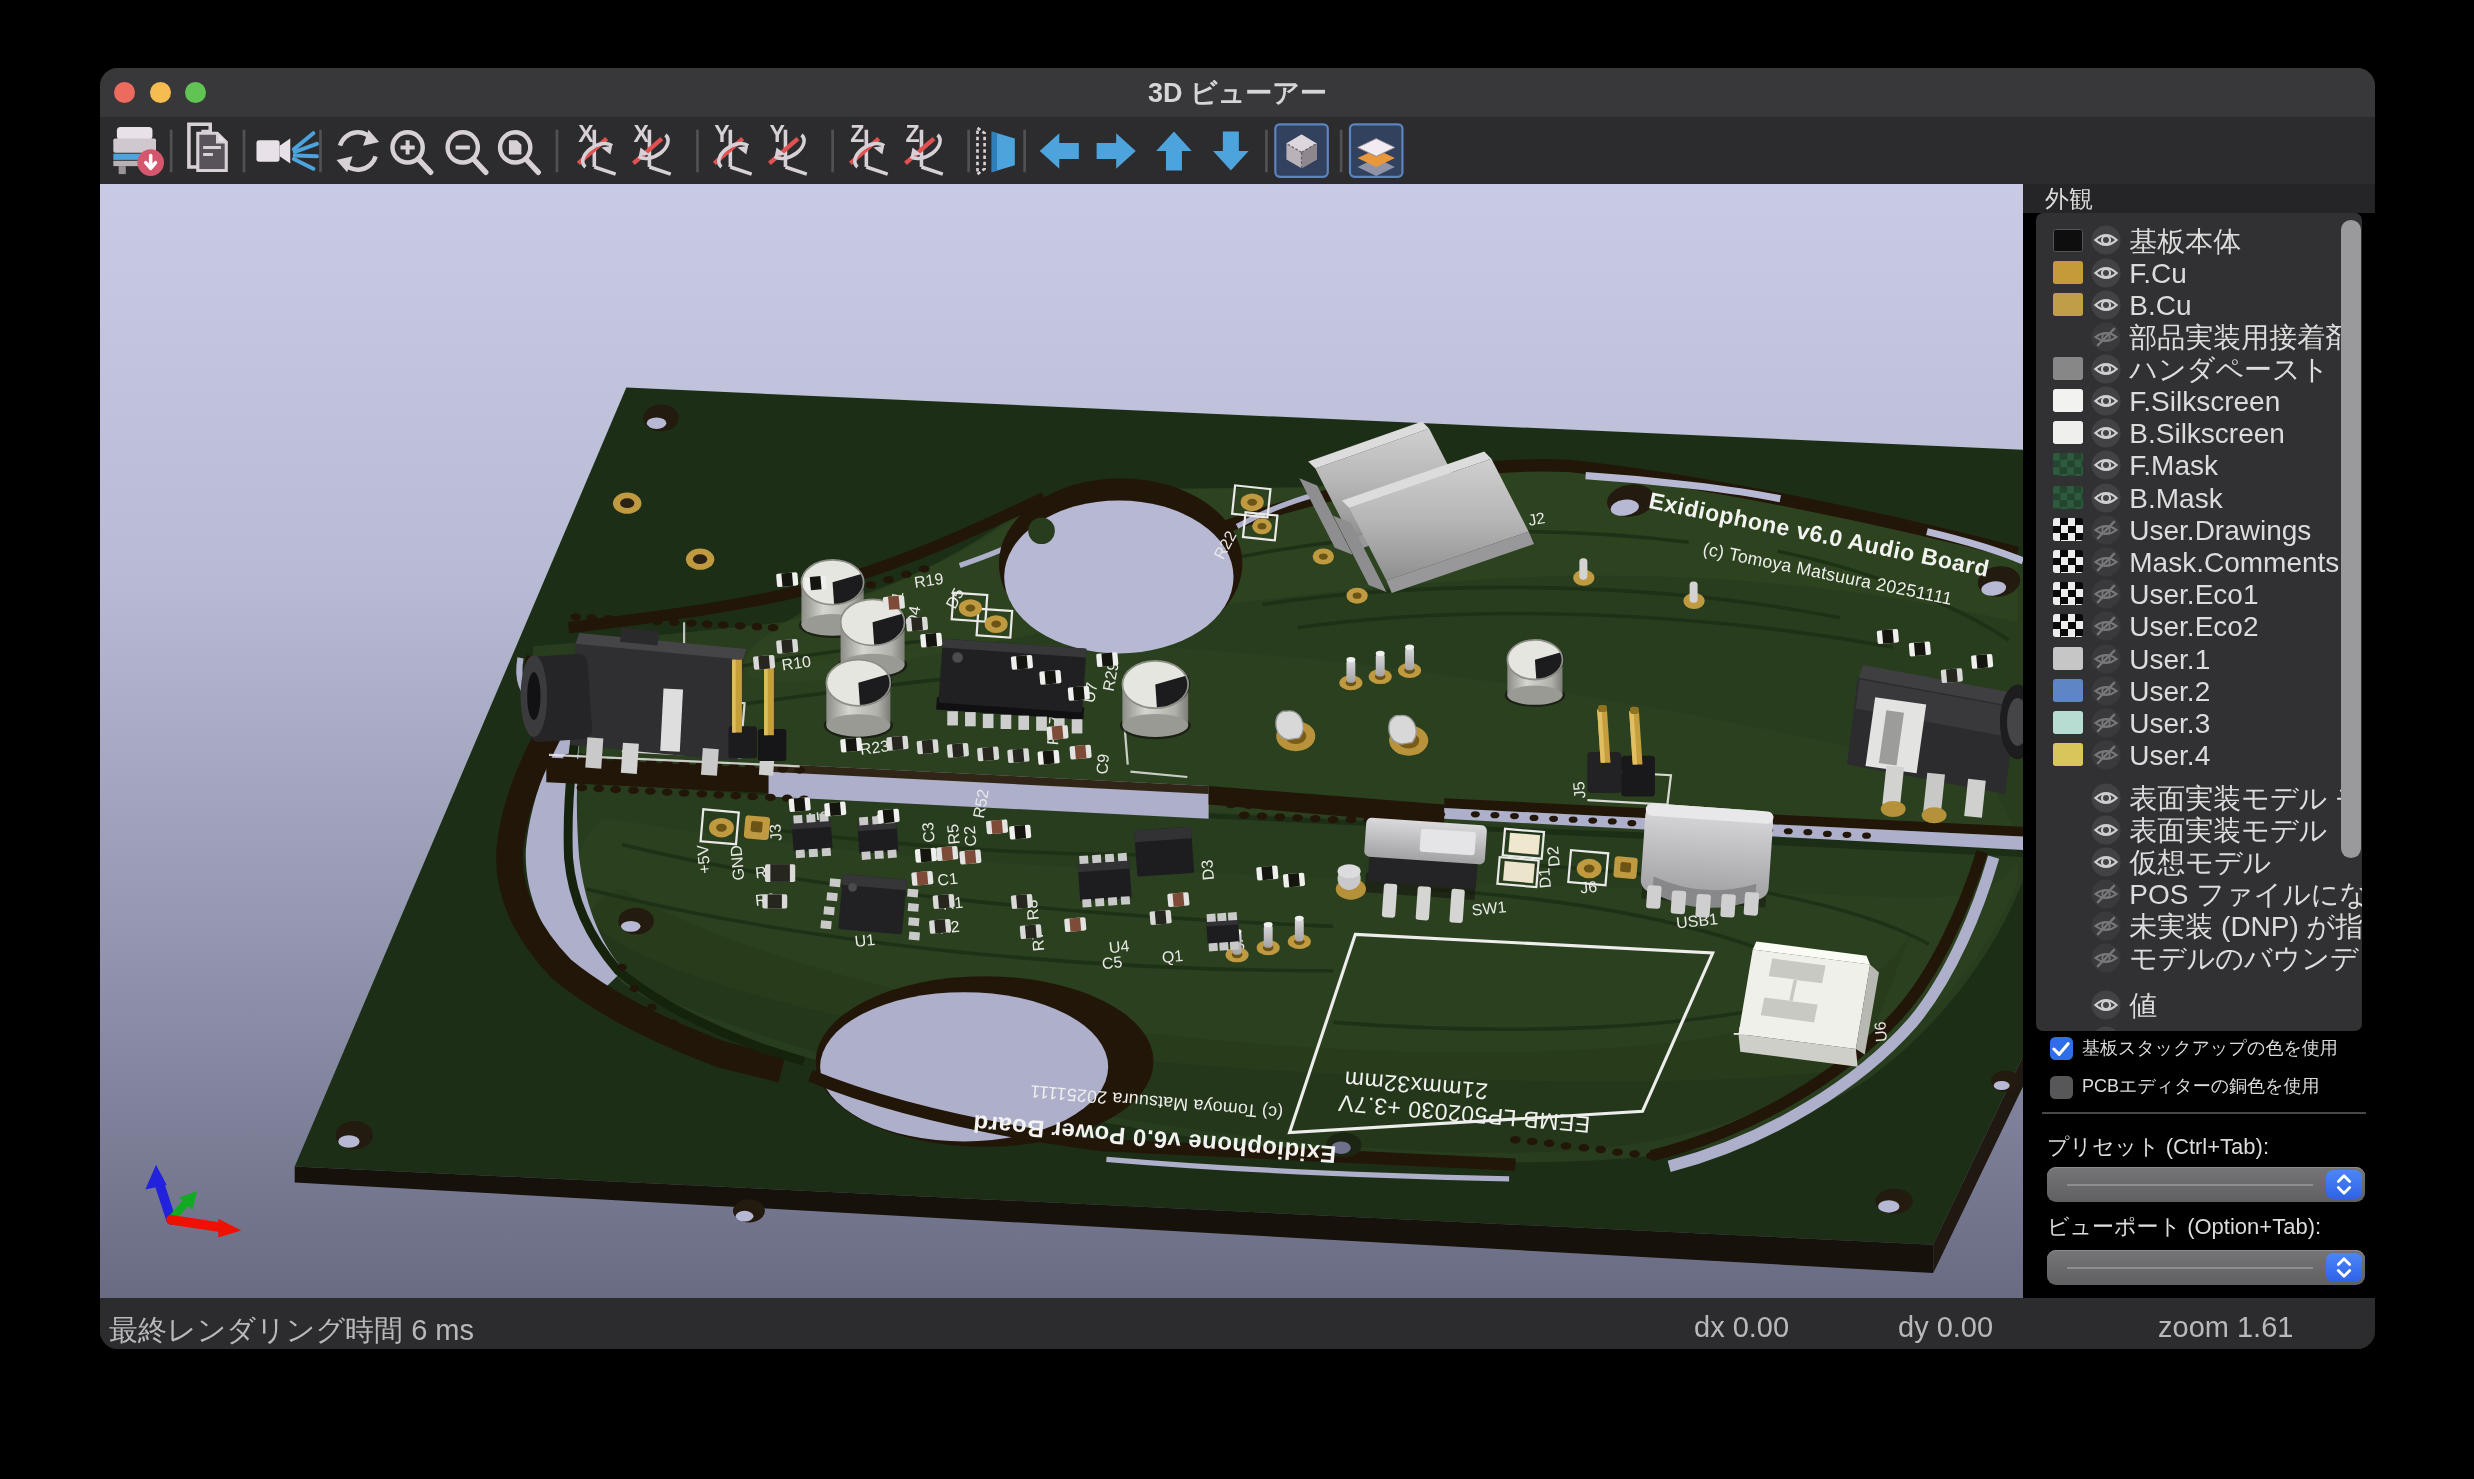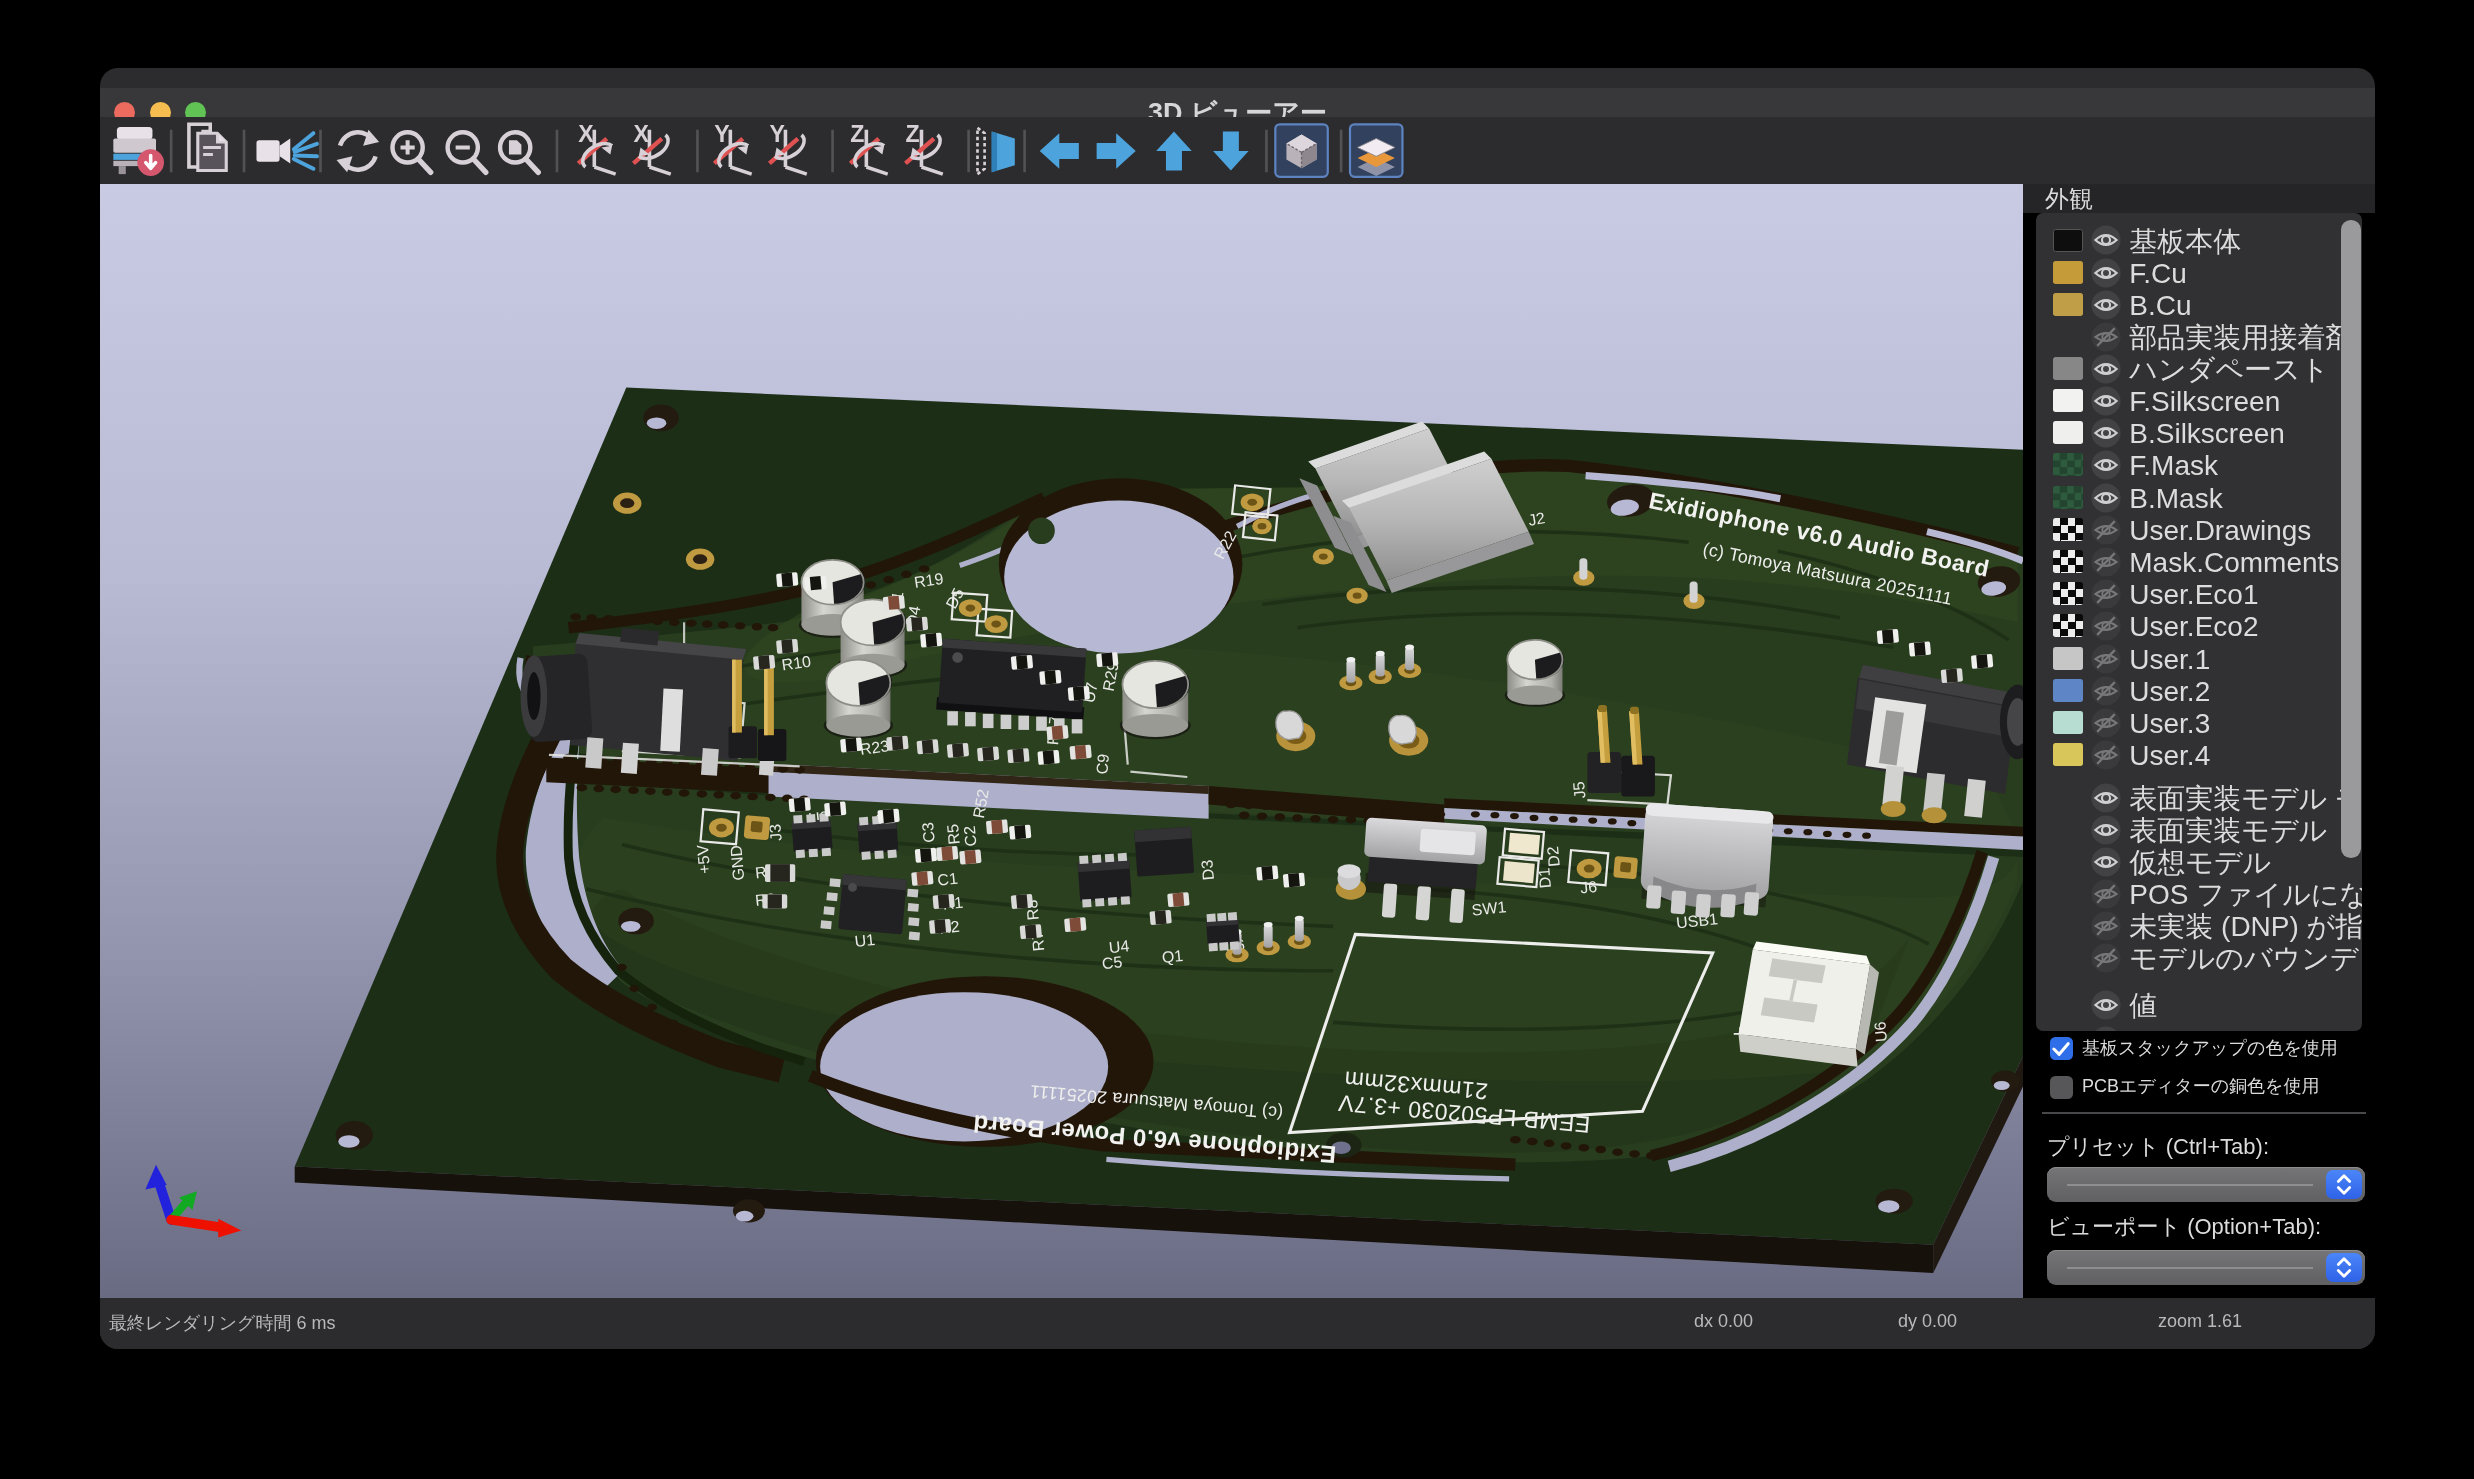--- a/index.html
+++ b/index.html
@@ -1,25 +1,25 @@
 <!DOCTYPE html>
 <html style="font-size:14.2px"><head><meta charset="utf-8">
 <style>
 html,body{margin:0;padding:0;background:#000;width:2475px;height:1479px;overflow:hidden;}
 *{box-sizing:border-box;}
 body{font-family:"Liberation Sans",sans-serif;}
 #win{position:absolute;left:100px;top:68px;width:2275px;height:1281px;background:#2c2c2e;border-radius:18px;overflow:hidden;}
-#titlebar{position:absolute;left:0;top:0;width:100%;height:49px;background:#38383a;margin-top:20px;}
+#titlebar{position:absolute;left:0;top:0;width:100%;height:49px;background:#38383a;}
 .tl{position:absolute;top:14.2px;width:21.3px;height:21.3px;border-radius:50%;}
 #title{position:absolute;left:0;top:0;width:100%;height:49px;line-height:51px;text-align:center;color:#d6d6d8;font-size:27px;font-weight:700;}
 #toolbar{position:absolute;left:0;top:49px;width:100%;height:68px;background:#2c2c2e;}
 #viewport{position:absolute;left:0;top:116px;width:1923px;height:1114px;background:linear-gradient(180deg,#c9cbe4 0%,#b9bbd5 35%,#9496b0 68%,#696b83 100%);overflow:hidden;}
 #panel{position:absolute;left:1923px;top:116px;width:352px;height:1114px;background:#000000;}
 #panelhead{position:absolute;left:0;top:0;width:352px;height:29px;background:#252527;color:#dadada;font-size:24px;line-height:29px;padding-left:22px;}
-#statusbar{position:absolute;left:0;top:1230px;width:100%;height:51px;background:#2c2c2e;color:#b9b9bb;font-size:18px;}
+#statusbar{position:absolute;left:0;top:1230px;width:100%;height:51px;background:#2c2c2e;color:#b9b9bb;font-size:29px;}
 .srow{position:absolute;top:13.3px;}
 #list{position:absolute;left:13.3px;top:29px;width:326px;height:818px;background:#313133;border-radius:7.1px;overflow:hidden;}
 .lrow{position:absolute;left:0;width:100%;height:32px;}
 .sw{position:absolute;left:17px;top:4.4px;width:30px;height:23px;border-radius:2.7px;}
 .eye{position:absolute;left:55px;top:0.9px;}
 .ltxt{position:absolute;left:93px;top:0;line-height:33px;font-size:28px;color:#dcdcdc;white-space:nowrap;}
 #thumb{position:absolute;left:318px;top:36px;width:20.4px;height:638px;background:#9a9a9c;border-radius:9.8px;}
 .cb{position:absolute;left:27px;width:23px;height:23px;border-radius:5.3px;}
 .cbl{position:absolute;left:59px;font-size:18px;padding-top:2.7px;color:#dcdcdc;white-space:nowrap;}
 .plabel{position:absolute;left:24px;font-size:22px;color:#dcdcdc;white-space:nowrap;}

